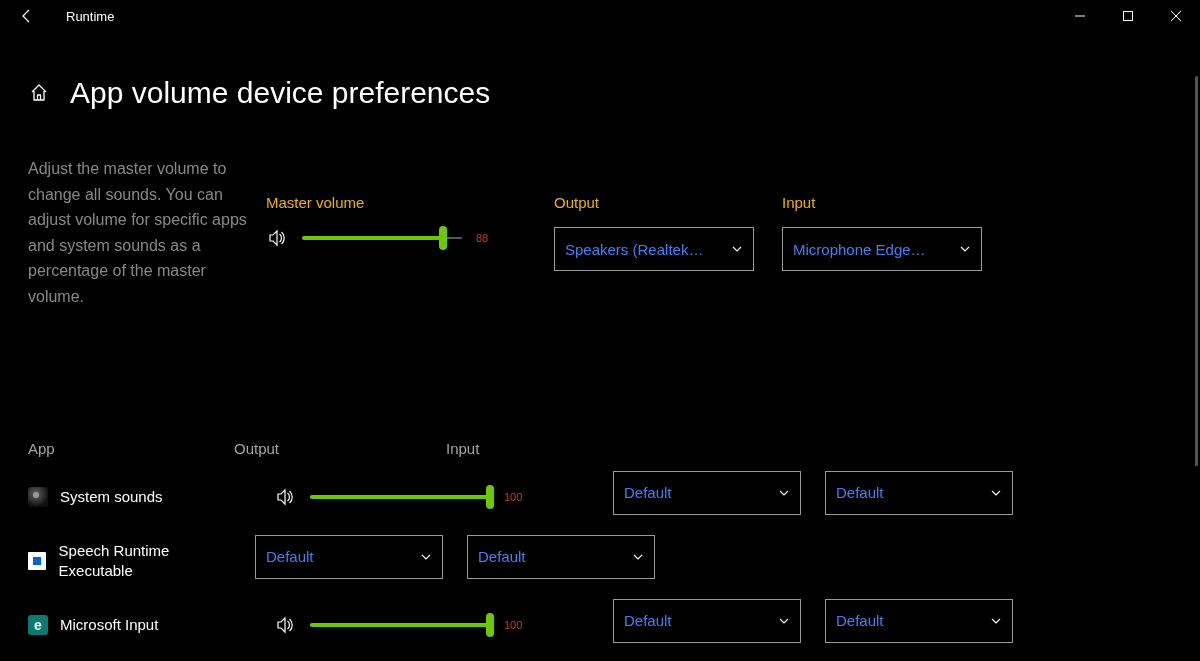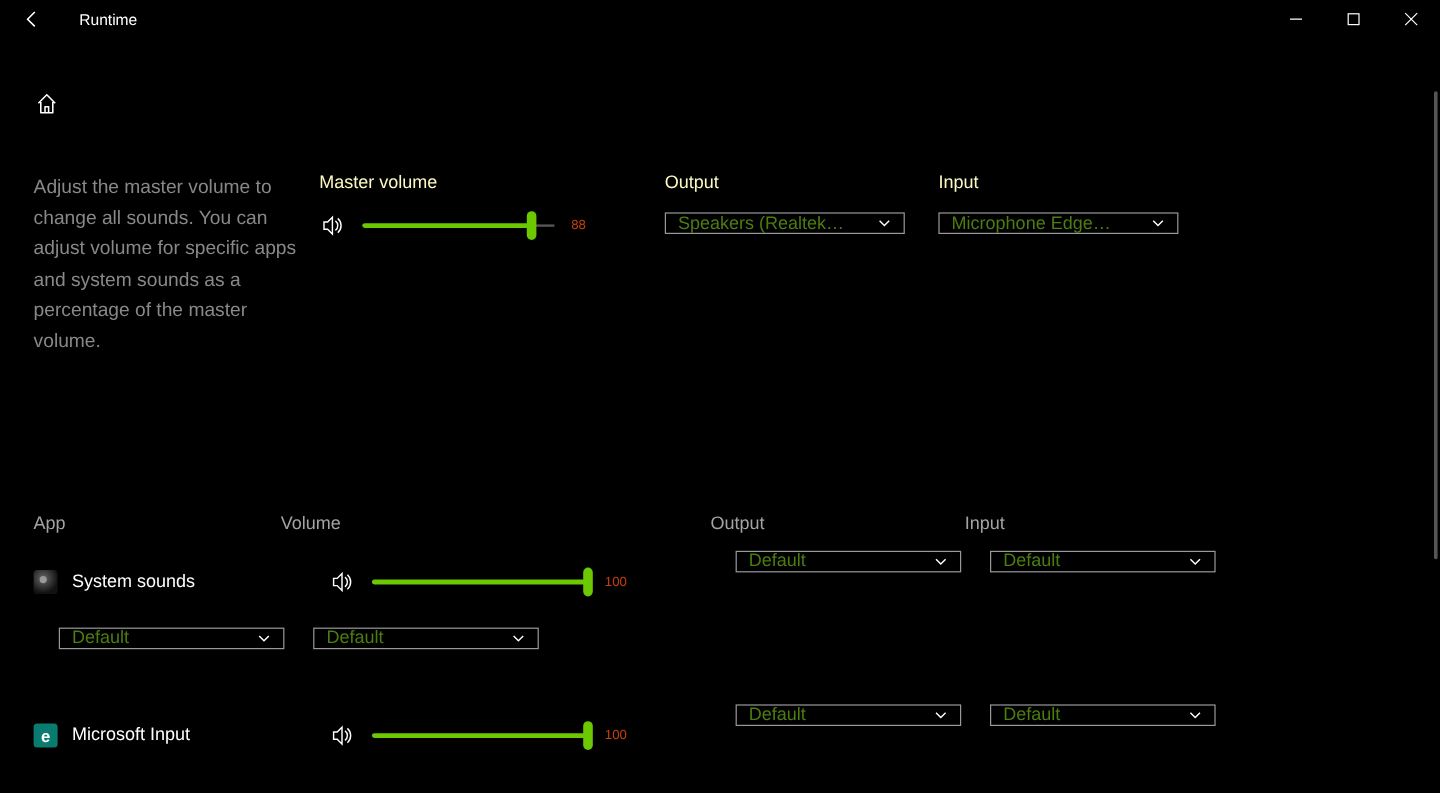--- a/index.html
+++ b/index.html
@@ -23,41 +23,41 @@
   .win-btn { width: 48px; height: 32px; display:flex; align-items:center; justify-content:center; cursor:pointer;}
   .win-btn svg { stroke: #fff; fill:none; }
 
   
   .content { padding: 44px 28px 0 28px; position:relative; height: calc(100% - 32px); }
   .page-head { display:flex; align-items:center; gap: 20px; margin-bottom: 46px; }
   .home-icon { width: 22px; height: 22px; display:flex; align-items:center; justify-content:center; }
   .page-title { font-size: 30px; font-weight: 400; }
 
   
-  .master-row { display:flex; }
+  .master-row { display:flex;align-items:center; }
   .desc-col { width: 238px; flex: 0 0 238px; color: #888; font-size: 16px; line-height: 1.6; padding-right: 18px;}
   .controls-col { flex: 1; display: flex; gap: 28px; }
   .ctrl-block { display:flex; flex-direction:column; }
-  .ctrl-label { font-size: 15px; color:#fef9c3; margin-bottom: 16px; }
+  .ctrl-label { font-size: 15px; color:#eab308; margin-bottom: 16px; }
 
   
   .vol-slider-wrap { display:flex; align-items:center; gap: 14px; }
   .vol-icon { width: 22px; height: 22px; display:flex; align-items:center; justify-content:center;}
   .slider { position:relative; width: 180px; height: 20px; display:flex; align-items:center; cursor:pointer;}
   .slider-track { position:absolute; left:0; right:0; height:2px; background:#555; }
   .slider-fill { position:absolute; left:0; height:4px; background:#6cc800; border-radius:2px;}
   .slider-thumb { position:absolute; width:8px; height:24px; border-radius:4px; background:#6cc800; transform:translateX(-50%);}
   .slider-value { width: 34px; text-align:left; font-size:11px; color:#c2410c;}
 
   .master-slider { width: 160px; }
 
   
   .dropdown {
-    width: 200px; height: 18px; border: 1px solid #999; background:#000;
-    color:#4d7c0f; display:flex; align-items:center; justify-content:space-between;
+    width: 200px; height: 44px; border: 1px solid #999; background:#000;
+    color:#3b82f6; display:flex; align-items:center; justify-content:space-between;
     padding: 0 10px; cursor:pointer; font-size:15px;
   }
   .dropdown span { white-space: nowrap; overflow:hidden; text-overflow: ellipsis; padding-right:8px;}
   .dropdown svg { flex:0 0 auto; }
   .dd-narrow { width: 188px; margin-left: 17px; }
 
   
   .app-section { margin-top: 130px; }
   .app-headers { display:flex; align-items:center; color:#a3a3a3; font-size:15px; margin-bottom: 14px;}
   .col-app   { width: 206px; flex: 0 0 206px; }
@@ -117,20 +117,21 @@
 
 <div class="content">
   <div class="scrollbar"></div>
 
   <div class="page-head">
     <div class="home-icon">
       <svg width="20" height="20" viewBox="0 0 20 20">
           <path d="M3 9 L10 2 L17 9 M5 8 V17 H15 V8 M8.5 17 V12 H11.5 V17" stroke="#fff" stroke-width="1.3" fill="none" stroke-linejoin="round"></path>
         </svg>
     </div>
+    <h1 class="page-title">App volume  device preferences</h1>
   </div>
 
   <div class="master-row">
     <div class="desc-col">Adjust the master volume to change all sounds. You can adjust volume for specific apps and system sounds as a percentage of the master volume.</div>
 
     <div class="controls-col">
 
       <div class="ctrl-block" style="width:260px;">
         <div class="ctrl-label">Master volume</div>
         <div class="vol-slider-wrap">
@@ -167,21 +168,20 @@
               <path d="M2 4 L6 8 L10 4" stroke="#fff" stroke-width="1.2" fill="none"></path>
             </svg>
         </div>
       </div>
     </div>
   </div>
 
   <div class="app-section">
     <div class="app-headers">
       <div class="col-app">App</div>
-      <div class="col-vol">Volume</div>
       <div class="col-out">Output</div>
       <div class="col-in">Input</div>
     </div>
     <div id="app-rows">
         <div class="app-row">
     <div class="col-app app-cell">
       <div class="app-icon">
               <div class="icon-system"></div>
             </div>
       <div class="app-name">System sounds</div>
@@ -211,20 +211,26 @@
     <div class="col-in in-cell">
       <div class="dropdown dd-narrow">
         <span>Default</span>
         <svg width="12" height="12">
                 <path d="M2 4 L6 8 L10 4" stroke="#fff" stroke-width="1.2" fill="none"></path>
               </svg>
       </div>
     </div>
   </div>
         <div class="app-row">
+    <div class="col-app app-cell">
+      <div class="app-icon">
+              <div class="icon-speech"></div>
+            </div>
+      <div class="app-name">Speech Runtime Executable</div>
+    </div>
     <div class="col-out out-cell">
       <div class="dropdown dd-narrow">
         <span>Default</span>
         <svg width="12" height="12">
                 <path d="M2 4 L6 8 L10 4" stroke="#fff" stroke-width="1.2" fill="none"></path>
               </svg>
       </div>
     </div>
     <div class="col-in in-cell">
       <div class="dropdown dd-narrow">

